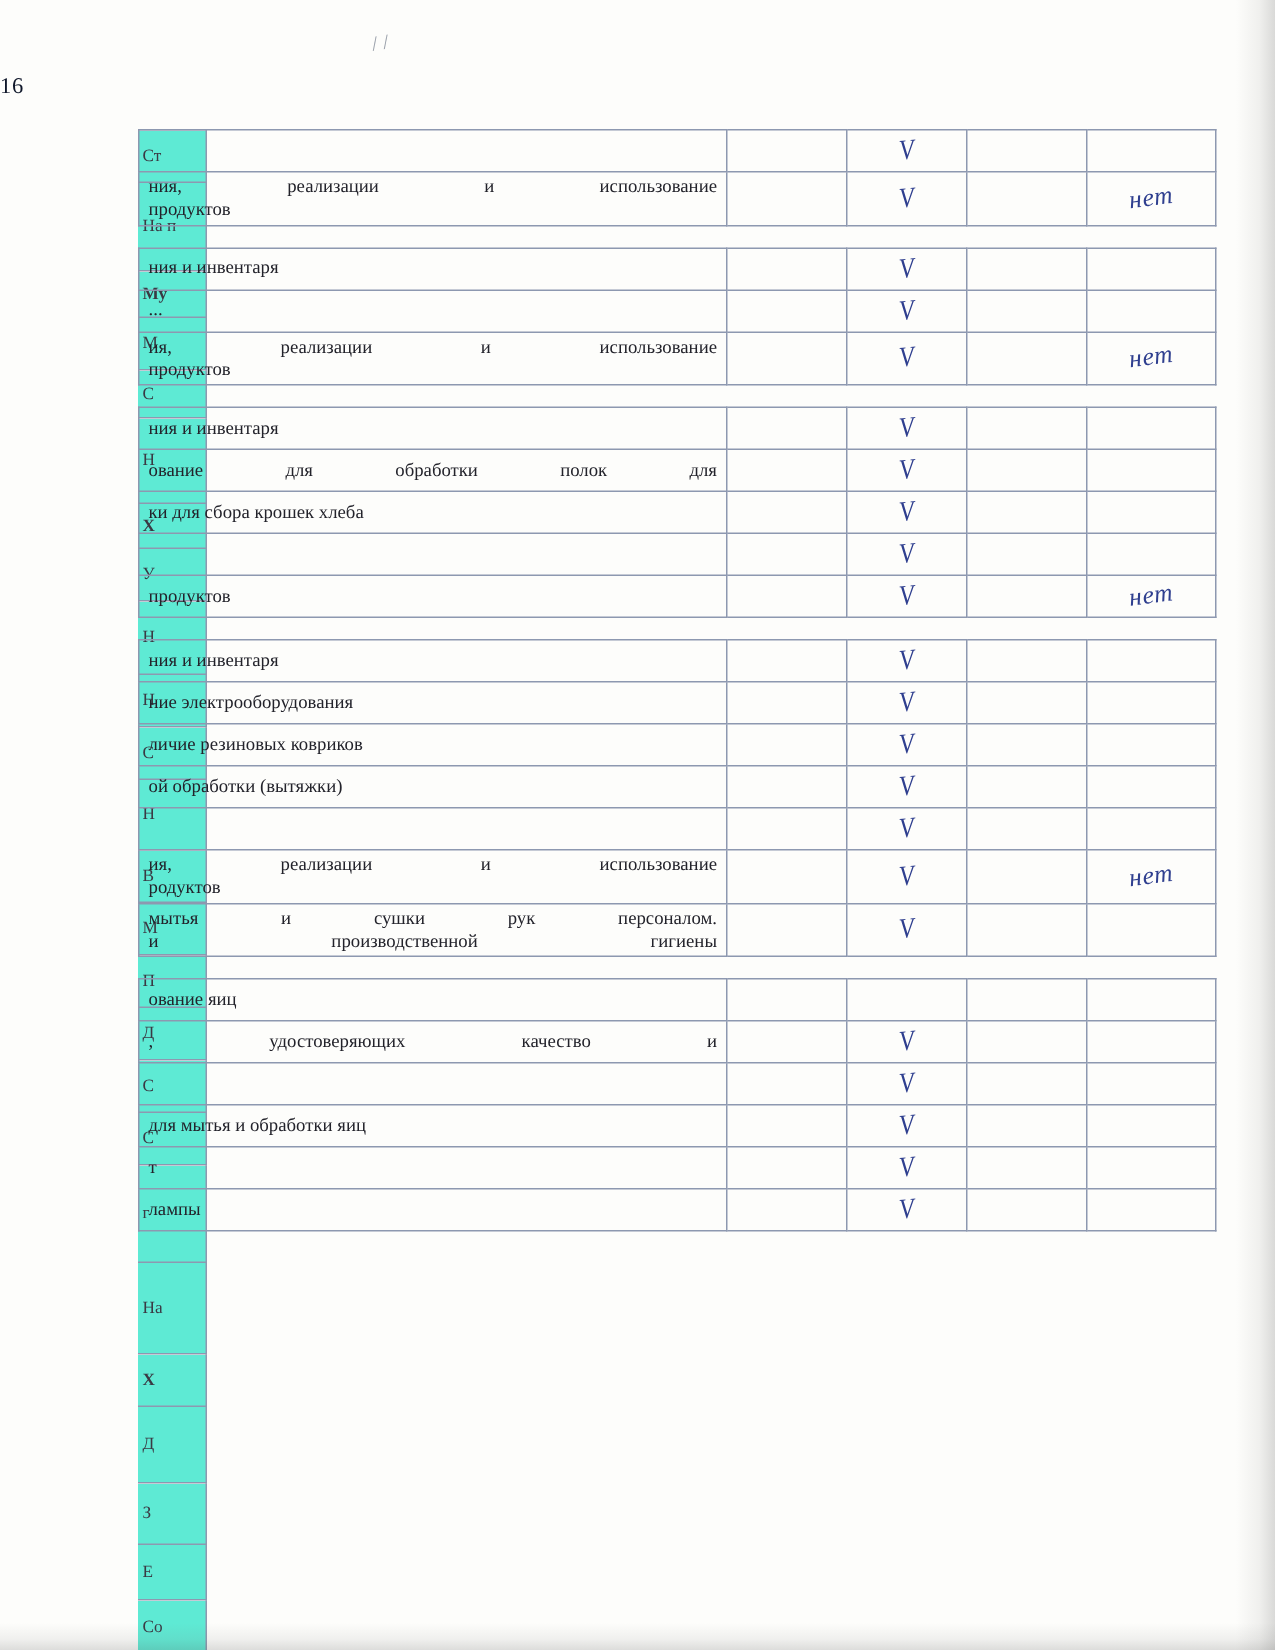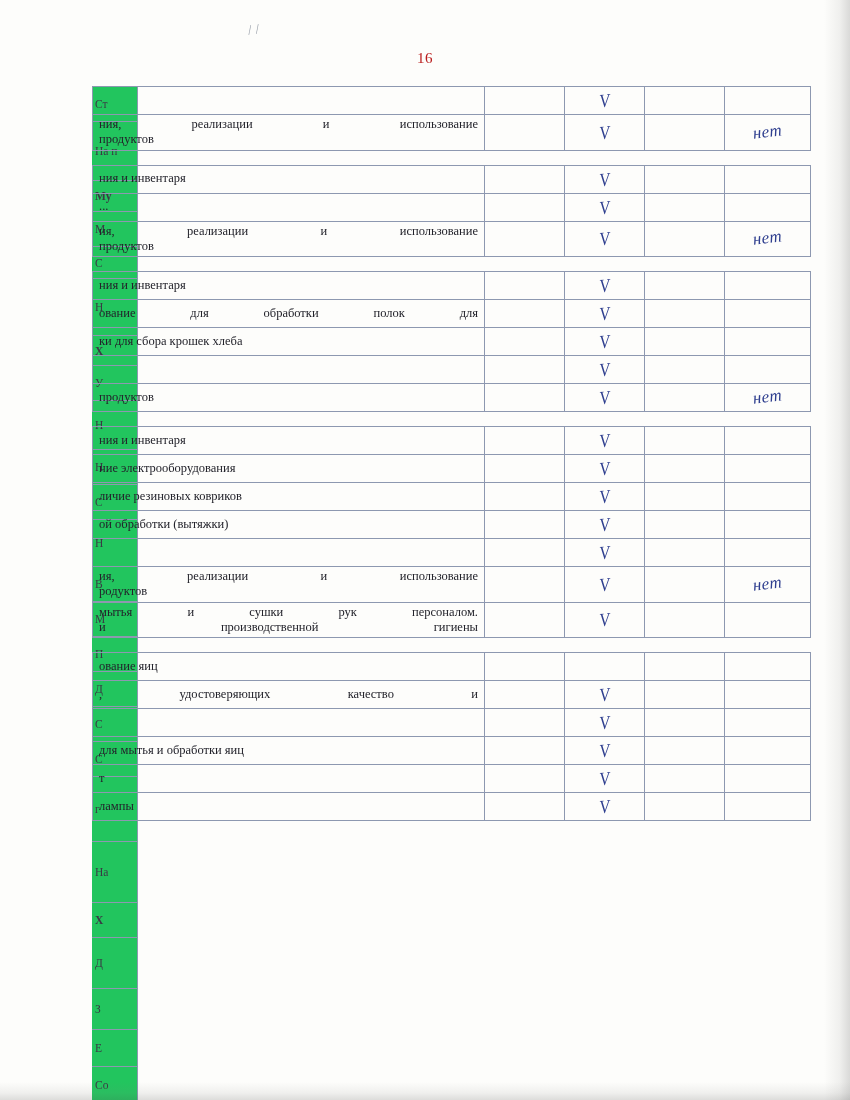--- a/index.html
+++ b/index.html
@@ -40,23 +40,23 @@
     background: linear-gradient(to bottom, rgba(255,255,255,0) 0%, rgba(120,120,120,0.10) 60%, rgba(90,90,90,0.20) 100%);
     pointer-events: none;
   }
 
   
   .page-number {
     position: absolute;
     top: 50px;
     left: 0;
     width: 850px;
-    text-align: center;
+    text-align: left;
     font-size: 15px;
-    color: #b91c1c;
+    color: #0f172a;
     letter-spacing: 0.5px;
   }
 
   
   .pencil-mark {
     position: absolute;
     top: 22px;
     left: 248px;
     font-size: 14px;
     color: #9aa0aa;
@@ -152,21 +152,21 @@
   }
   .left-strip td {
     border: 1px solid #8d98b0;
     border-left: none;
     font-size: 11.5px;
     padding: 2px 3px;
     color: #3a3a44;
     overflow: hidden;
     white-space: nowrap;
     height: 23px;
-    background: #22c55e;
+    background: #5eead4;
   }
   .left-strip td.b { font-weight: bold; }
 </style>
 </head>
 <body>
 
 <div class="page">
 
   <div class="pencil-mark">/ /</div>
 

